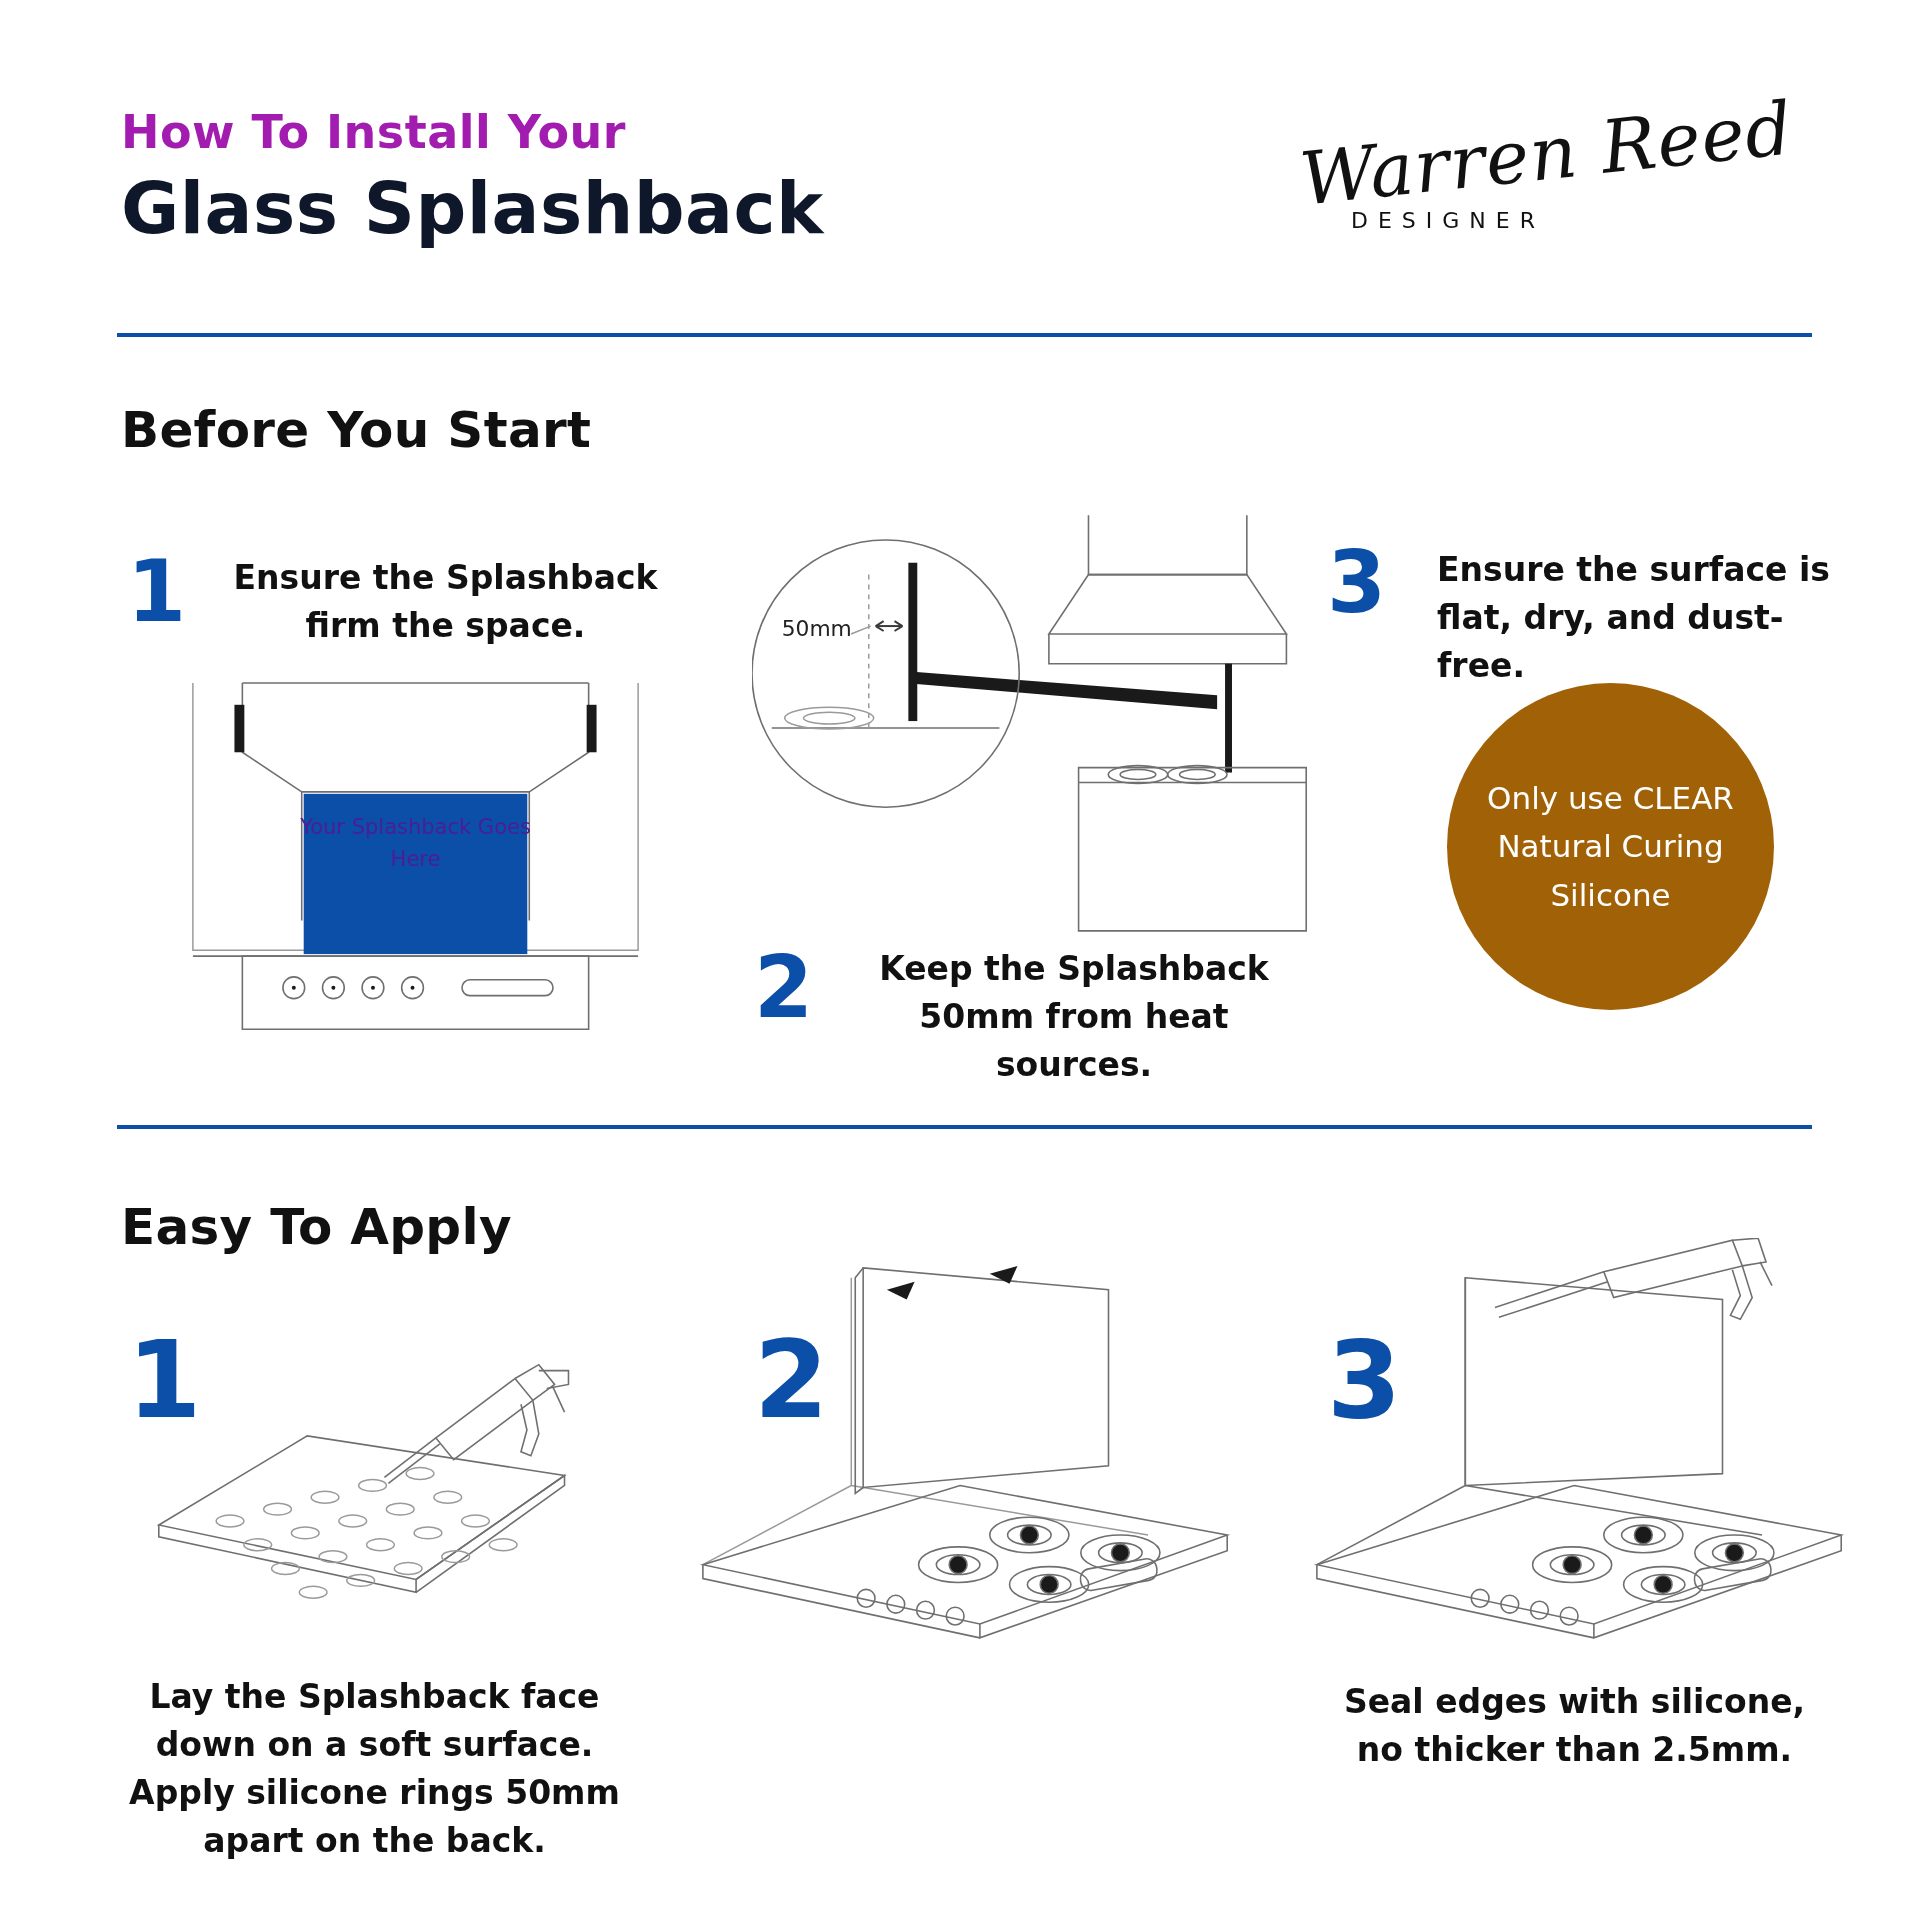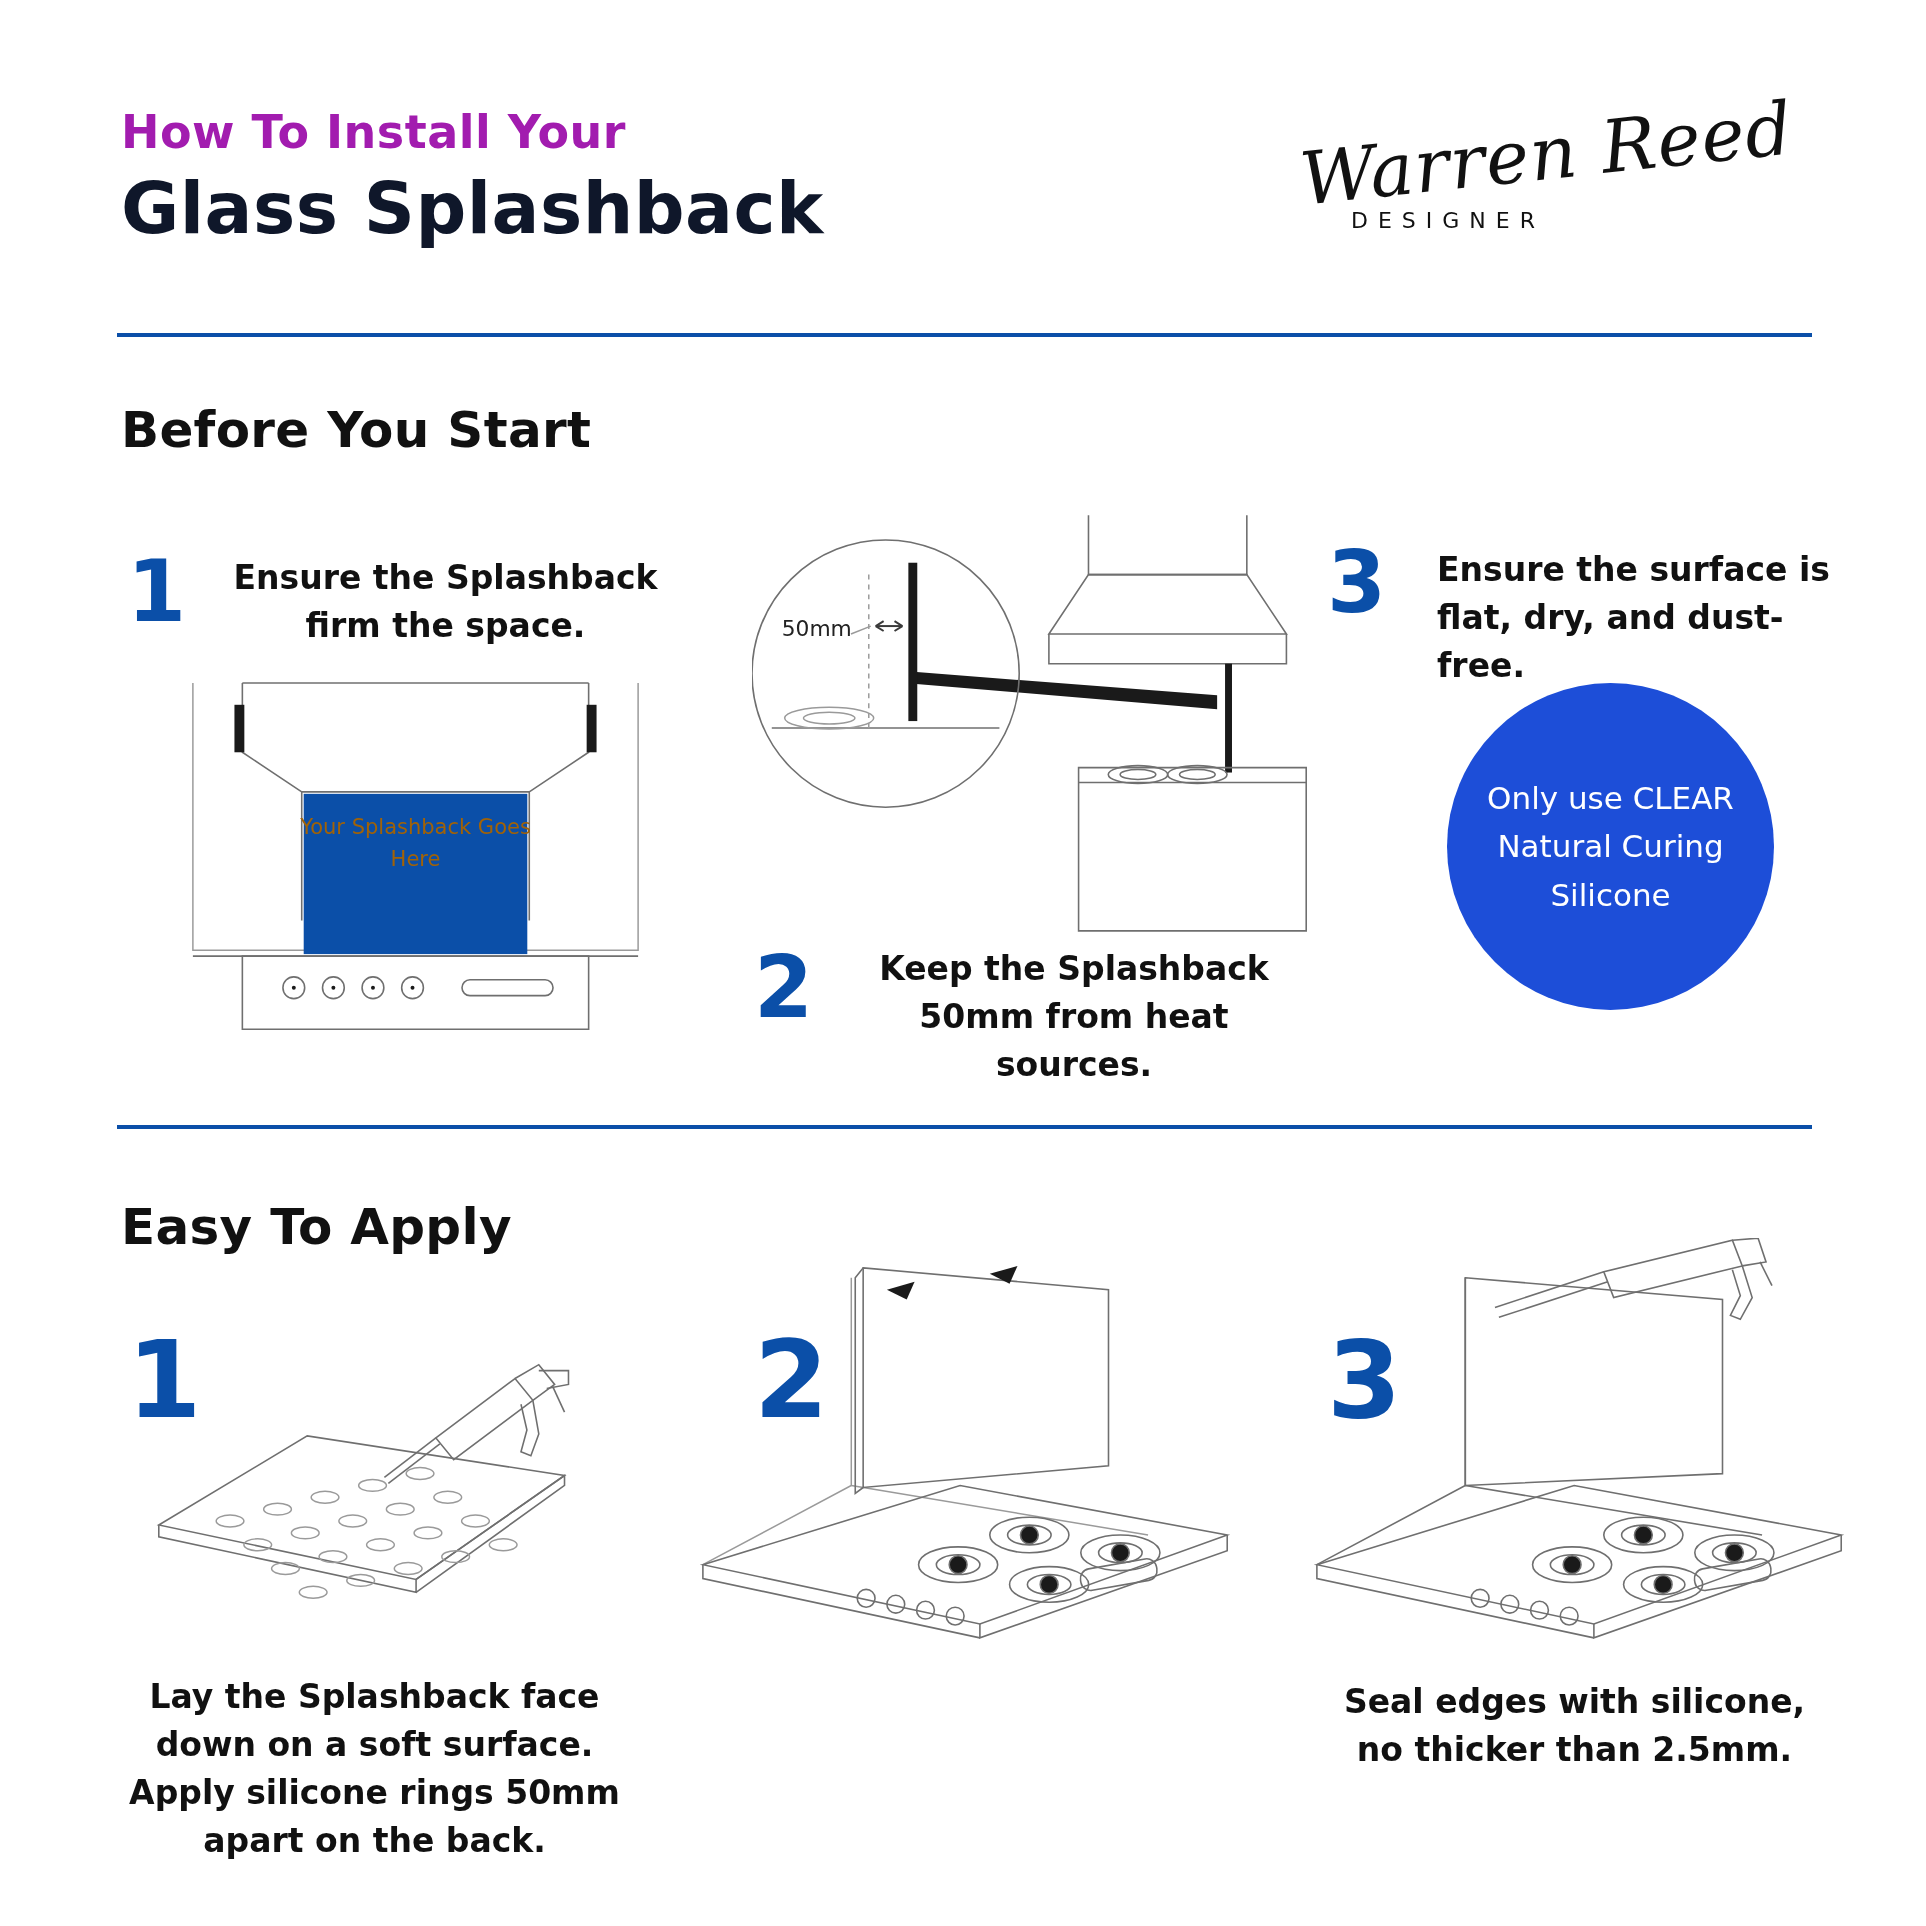--- a/index.html
+++ b/index.html
@@ -112,36 +112,36 @@
   .step-text-left { text-align: center; }
 
   
   .blue-circle {
     position: absolute;
     left: 1447px;
     top: 683px;
     width: 327px;
     height: 327px;
     border-radius: 50%;
-    background: #1d4ed8;
+    background: #a16207;
     color: #ffffff;
     display: flex;
     align-items: center;
     justify-content: center;
     text-align: center;
     font-size: 31px;
     line-height: 1.55;
     padding: 0 26px;
     box-sizing: border-box;
   }
 
   
   .splash-panel-label {
     position: absolute;
-    color: #a16207;
+    color: #4c1d95;
     font-size: 21px;
     text-align: center;
     line-height: 1.5;
     width: 257px;
     left: 287px;
     top: 812px;
   }
 
   svg { display: block; }
   .ln { fill: none; stroke: #3a3a3a; stroke-width: 2; }

